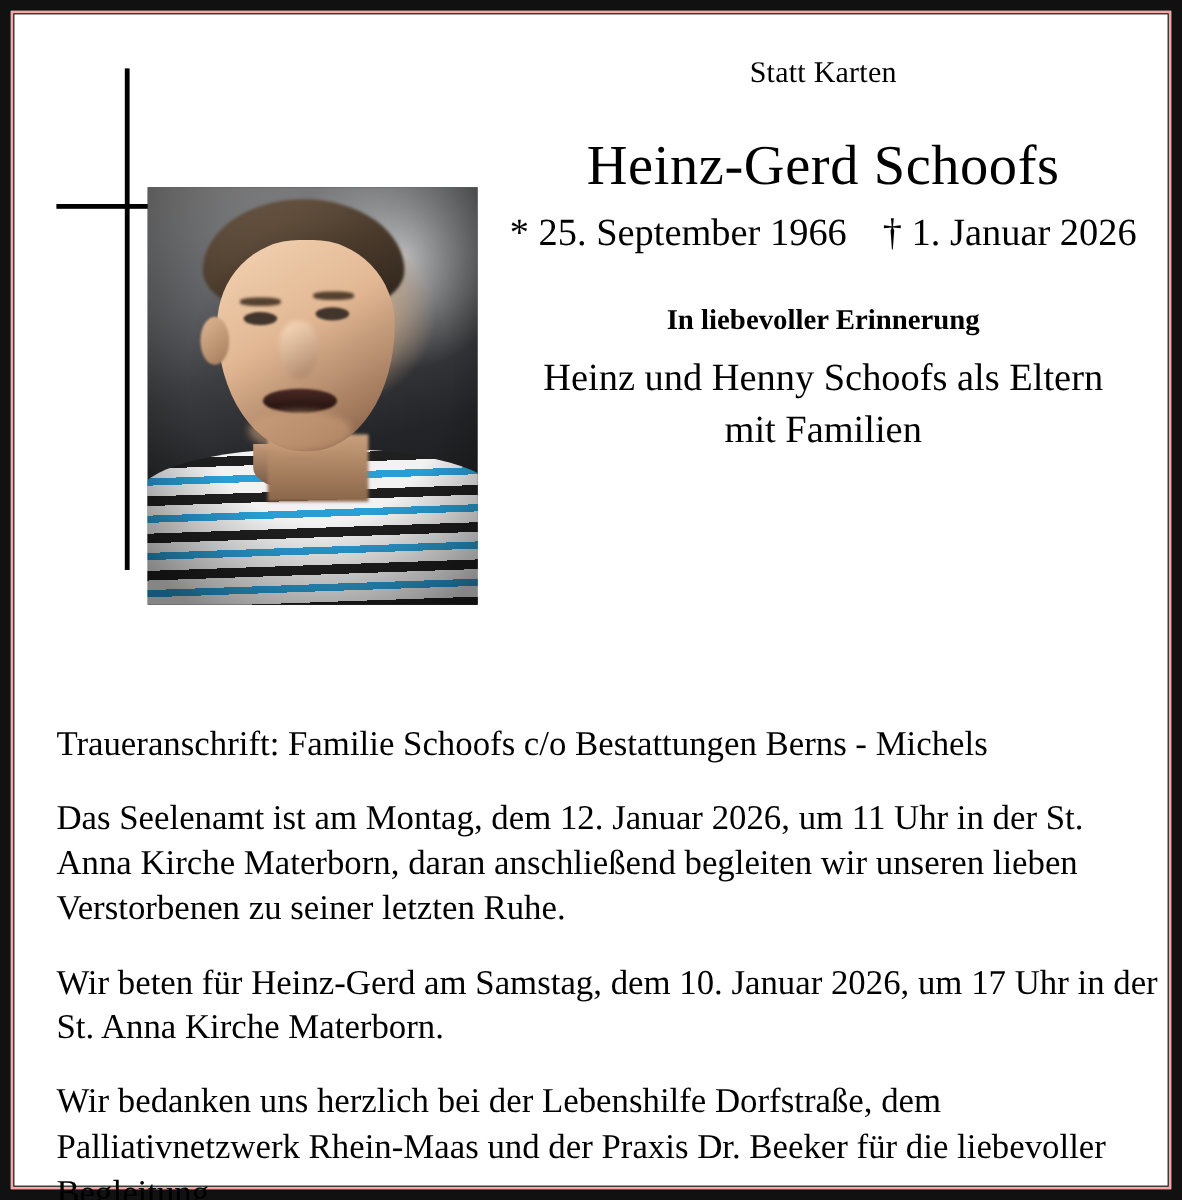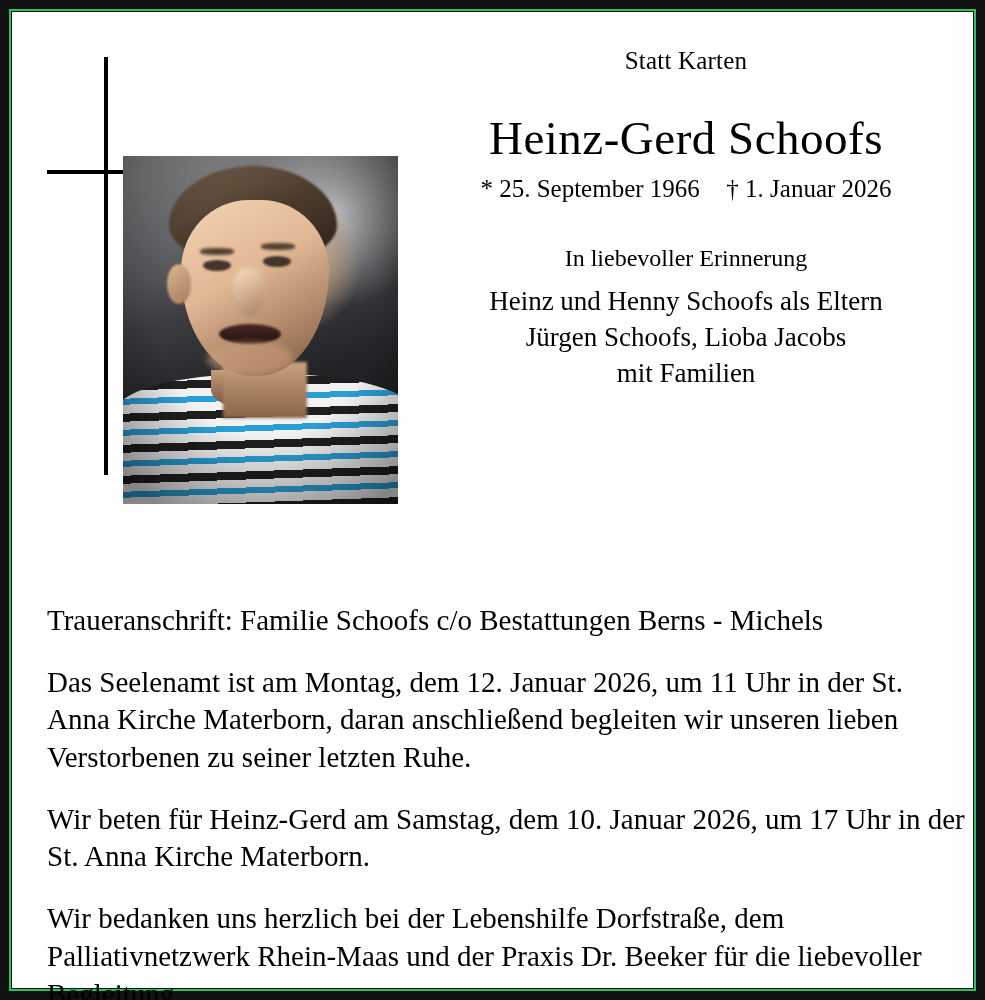--- a/index.html
+++ b/index.html
@@ -22,21 +22,21 @@
     box-sizing: border-box;
     background: #111111;
     padding: 9px;
   }
   .inner-frame {
     position: relative;
     width: 100%;
     height: 100%;
     box-sizing: border-box;
     background: #ffffff;
-    border: 2px solid #22c55e;
+    border: 2px solid #fca5a5;
     outline: 1px solid #111111;
     outline-offset: -3px;
     padding: 0;
   }
   .sheet {
     position: absolute;
     inset: 4px;
     background: #ffffff;
   }
 
@@ -219,30 +219,31 @@
     font-size: 18px;
   }
   .name {
     margin-top: 36px;
     font-size: 47px;
     letter-spacing: 0.5px;
     white-space: nowrap;
   }
   .dates {
     margin-top: 10px;
-    font-size: 25px;
+    font-size: 32px;
   }
   .dates .sep { display: inline-block; width: 14px; }
   .memory {
     margin-top: 42px;
     font-size: 24px;
+    font-weight: bold;
   }
   .family {
     margin-top: 12px;
-    font-size: 27px;
+    font-size: 32px;
     line-height: 1.33;
   }
 
   
   .body-text {
     position: absolute;
     left: 32px;
     top: 587px;
     width: 918px;
     font-size: 29px;
@@ -293,21 +294,20 @@
             <span>25. September 1966</span>
             <span class="sep"></span>
             <span>†</span>
             <span>1. Januar 2026</span>
           </div>
 
           <div class="memory">In liebevoller Erinnerung</div>
 
           <div class="family">
             <div>Heinz und Henny Schoofs als Eltern</div>
-            <div>Jürgen Schoofs, Lioba Jacobs</div>
             <div>mit Familien</div>
           </div>
         </div>
       </div>
 
       <div class="body-text">
         <p>Traueranschrift: Familie Schoofs c/o Bestattungen Berns - Michels</p>
         <div class="block-gap"></div>
         <p>Das Seelenamt ist am Montag, dem 12. Januar 2026, um 11 Uhr in der St. Anna Kirche Materborn, daran anschließend begleiten wir unseren lieben Verstorbenen zu seiner letzten Ruhe.</p>
         <div class="block-gap"></div>

